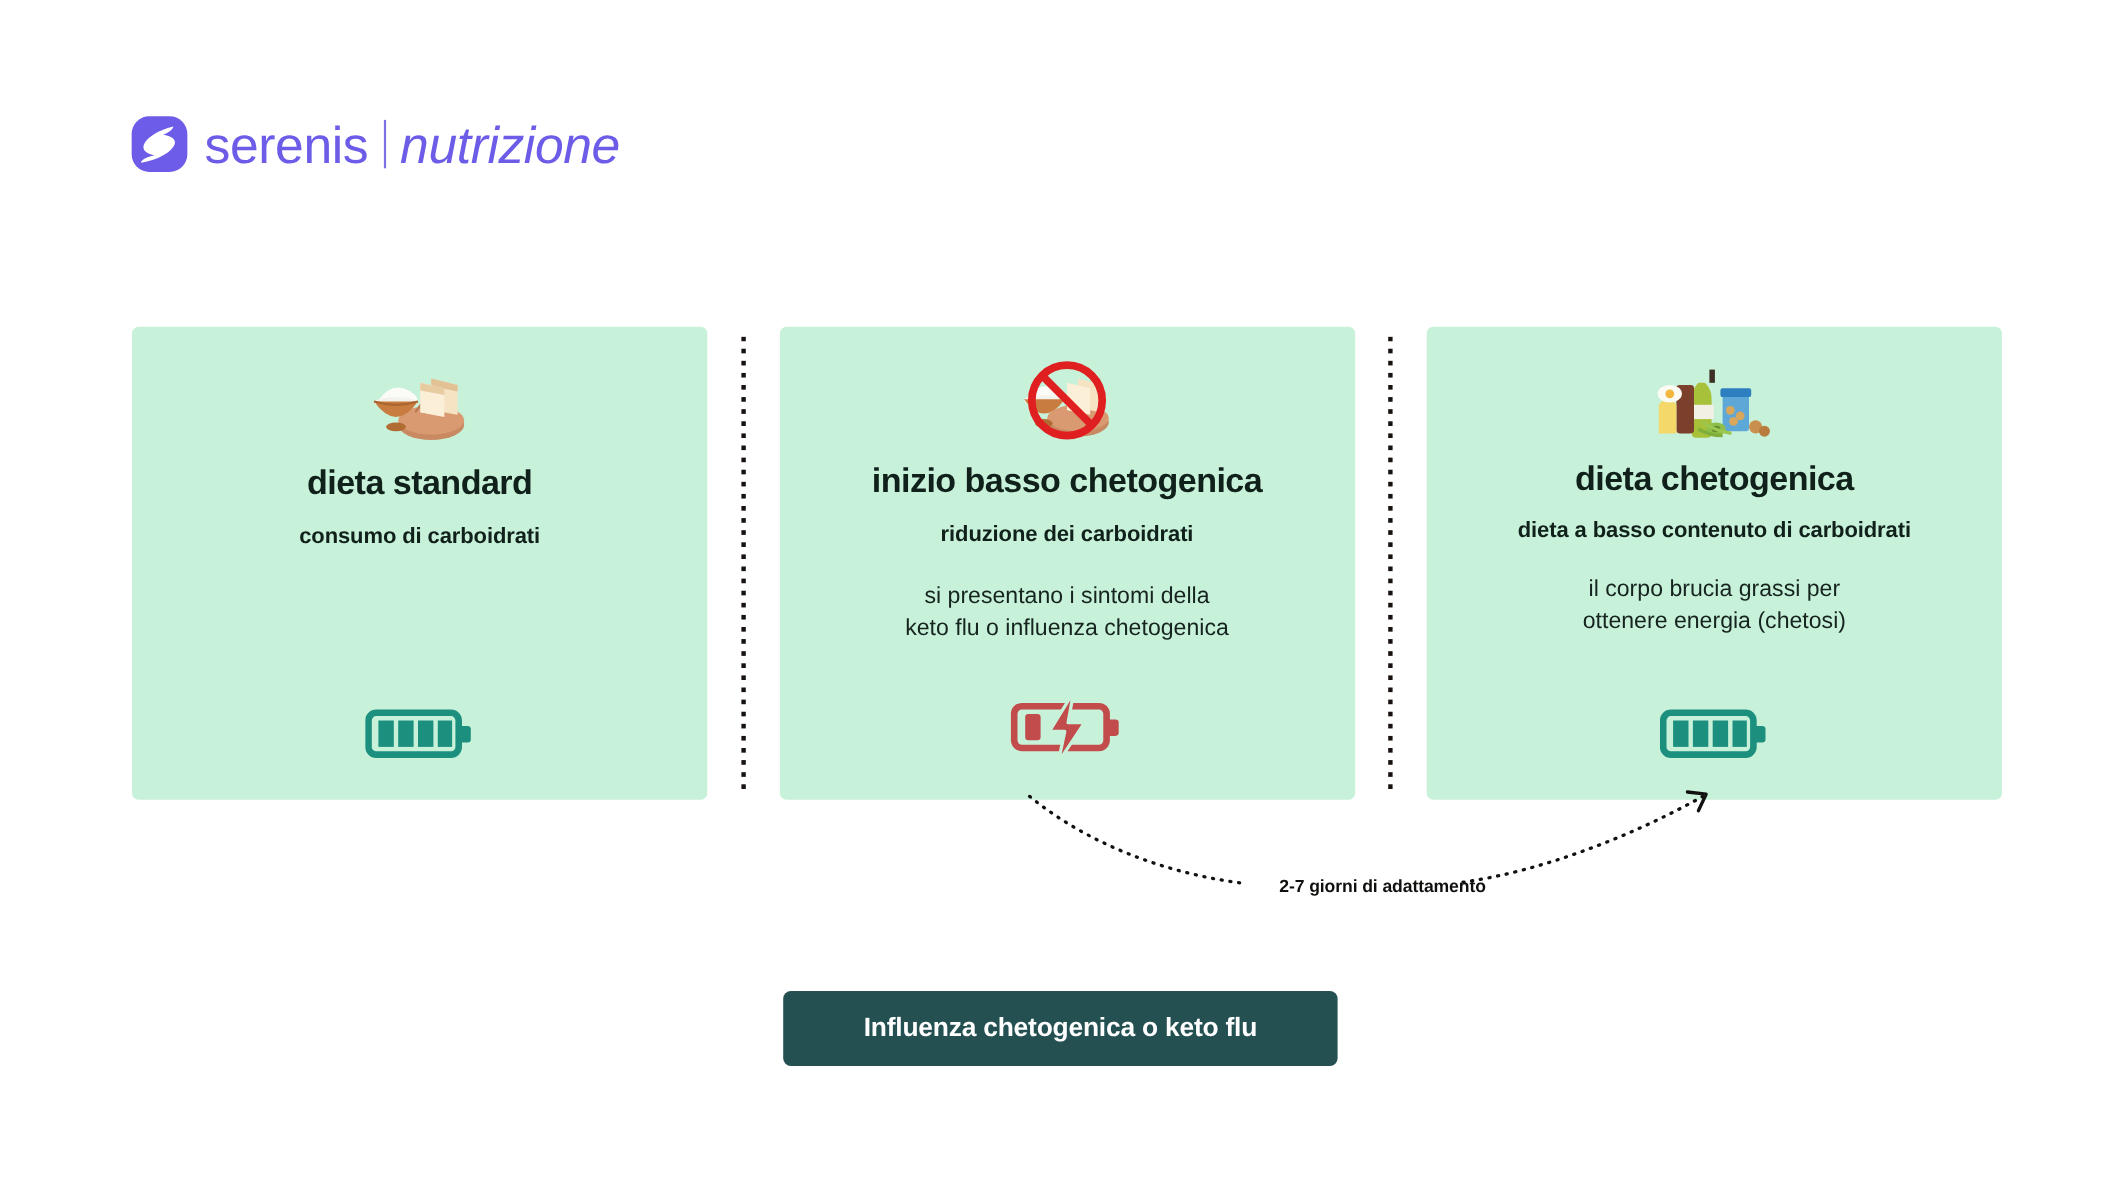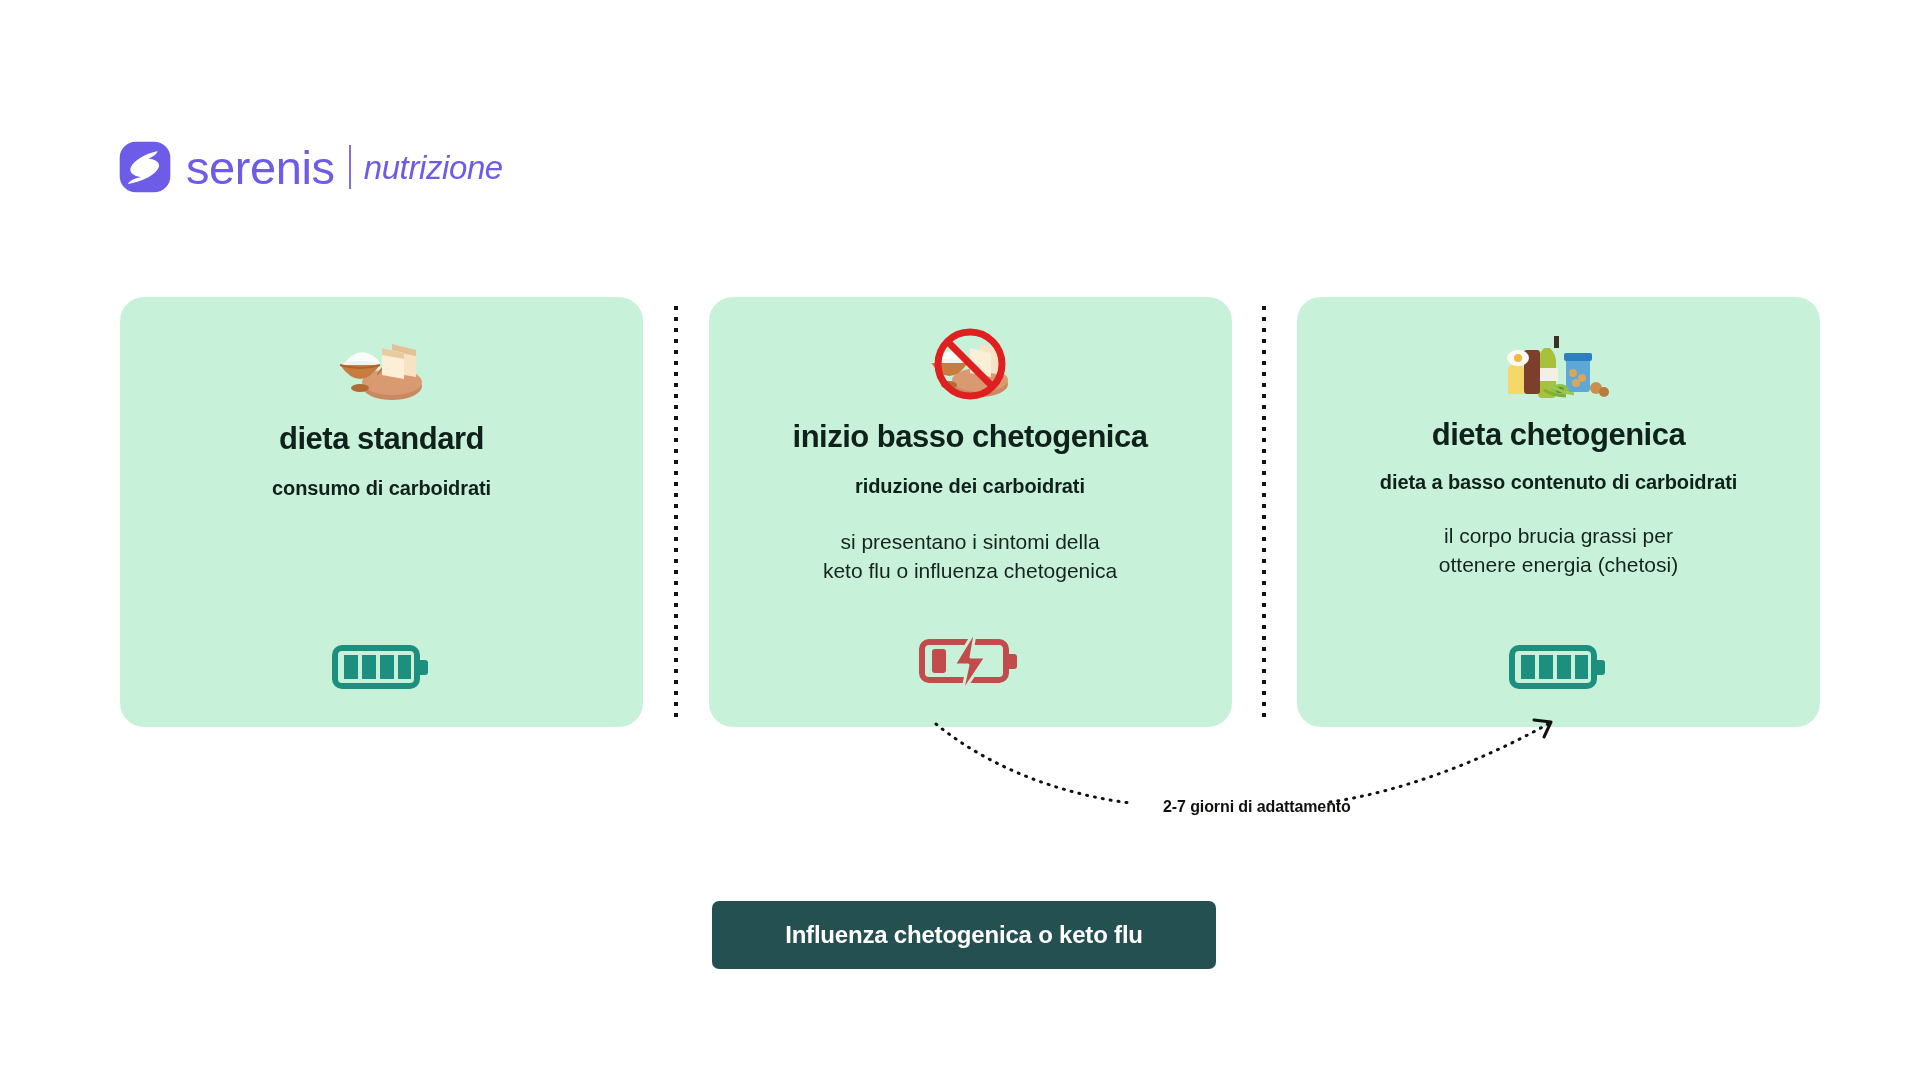--- a/index.html
+++ b/index.html
@@ -17,21 +17,20 @@
   }
 
   
   .brand {
     position: absolute;
     left: 118px;
     top: 104px;
     display: flex;
     align-items: center;
     gap: 14px;
-    margin-top: 36px;
   }
   .brand-mark {
     width: 54px;
     height: 54px;
     flex: 0 0 auto;
     display: block;
   }
   .brand-wordmark {
     display: flex;
     align-items: center;
@@ -47,21 +46,21 @@
   }
   .brand-divider {
     display: inline-block;
     width: 2px;
     height: 44px;
     background: #7d70e0;
     margin: 0 13px 0 14px;
     flex: 0 0 auto;
   }
   .brand-sub {
-    font-size: 33px;
+    font-size: 47px;
     font-weight: 400;
     font-style: italic;
     letter-spacing: -0.4px;
     color: #6C5CE7;
     font-family: "Liberation Sans", sans-serif;
   }
 
   
   .cards-row {
     position: absolute;
@@ -69,21 +68,21 @@
     top: 297px;
     width: 1700px;
     height: 430px;
     display: flex;
     align-items: stretch;
   }
   .card {
     width: 523px;
     flex: 0 0 523px;
     background: #C8F1DA;
-    border-radius: 24px;
+    border-radius: 6px;
     box-sizing: border-box;
     padding: 22px 20px 20px 20px;
     display: flex;
     flex-direction: column;
     align-items: center;
   }
   .card-gap {
     flex: 1 1 auto;
     display: flex;
     align-items: center;

